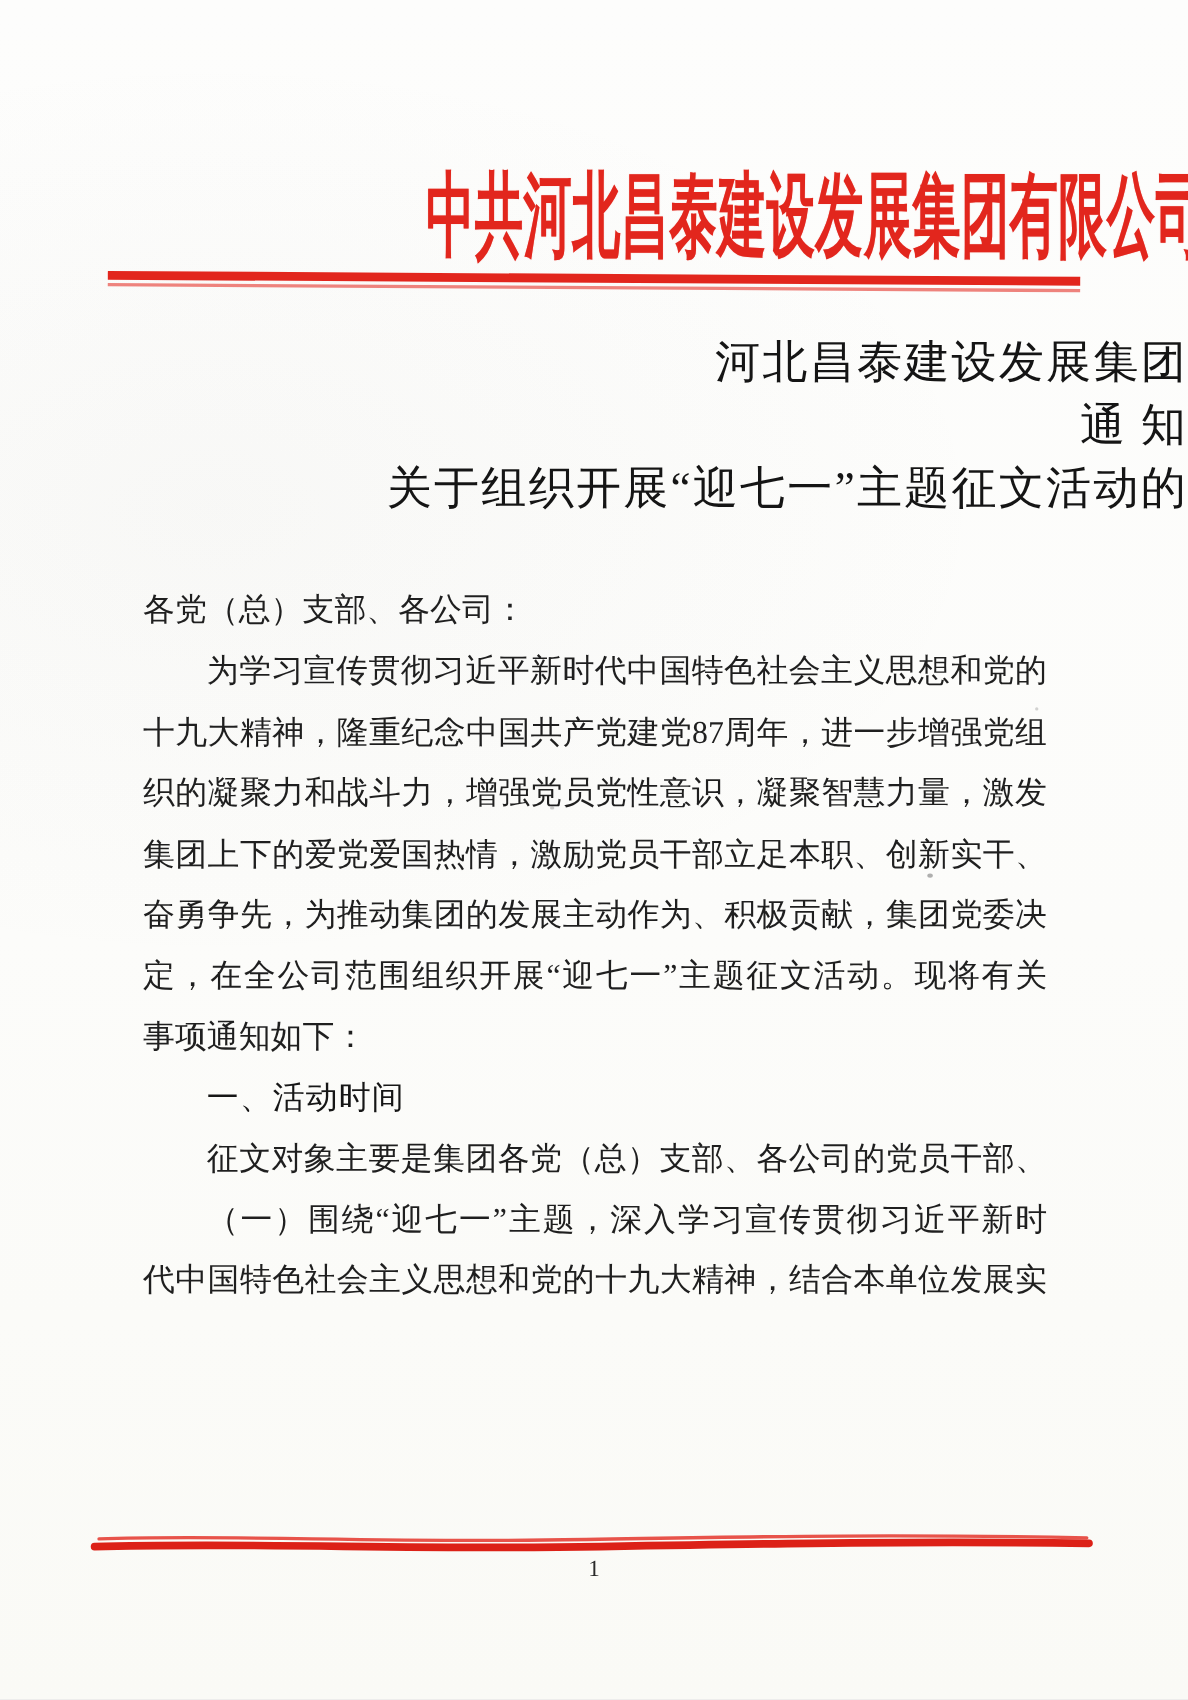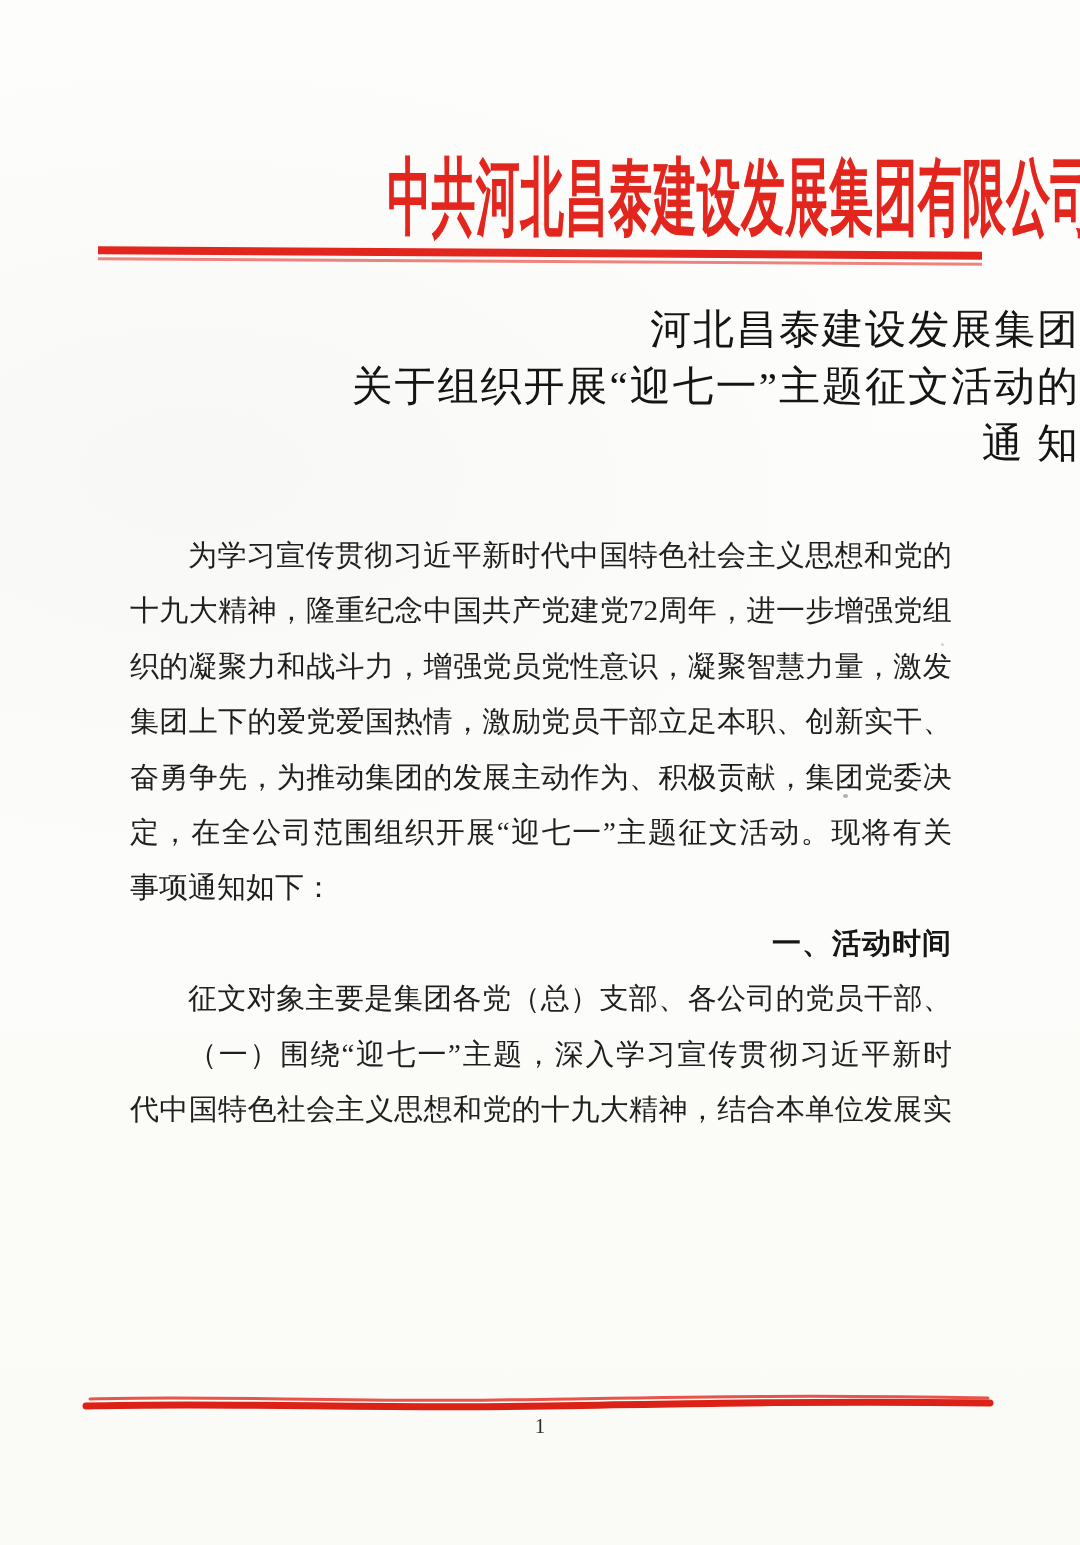--- a/index.html
+++ b/index.html
@@ -60,21 +60,21 @@
     color:#1f1f1f;
   }
   .bline.indent{text-indent:58px;}
   .bline.justify{
     display:flex;justify-content:space-between;align-items:baseline;
     text-indent:0;white-space:normal;
   }
   .bline.justify.indent{padding-left:58px;}
   .bline.bold{
     font-family:"Liberation Sans","DejaVu Sans",sans-serif;
-    font-weight:700;color:#161616;letter-spacing:1px;text-align:right;
+    font-weight:400;color:#161616;letter-spacing:1px;
   }
 
   
   .red-band{position:absolute;left:76px;top:1390px;width:922px;height:28px;}
 
   
   .page-number{
     position:absolute;top:1414px;left:0;width:100%;
     text-align:center;font-size:21px;color:#2a2a2a;
   }
@@ -94,25 +94,26 @@
     <span class="org">中共河北昌泰建设发展集团有限公司委员会</span>
   </div>
 
   <div class="red-rule">
     <div class="thick"></div>
     <div class="thin"></div>
   </div>
 
   <div class="doc-title">
     <div>河北昌泰建设发展集团</div>
+    <div>通 知</div>
     <div>关于组织开展“迎七一”主题征文活动的</div>
-    <div>通 知</div>
   </div>
 
   <div class="doc-body">
+      <div class="bline">各党（总）支部、各公司：</div>
       <div class="bline indent justify">
         <span>为</span>
         <span>学</span>
         <span>习</span>
         <span>宣</span>
         <span>传</span>
         <span>贯</span>
         <span>彻</span>
         <span>习</span>
         <span>近</span>
@@ -145,21 +146,21 @@
         <span>重</span>
         <span>纪</span>
         <span>念</span>
         <span>中</span>
         <span>国</span>
         <span>共</span>
         <span>产</span>
         <span>党</span>
         <span>建</span>
         <span>党</span>
-        <span>72</span>
+        <span>87</span>
         <span>周</span>
         <span>年</span>
         <span>，</span>
         <span>进</span>
         <span>一</span>
         <span>步</span>
         <span>增</span>
         <span>强</span>
         <span>党</span>
         <span>组</span>

